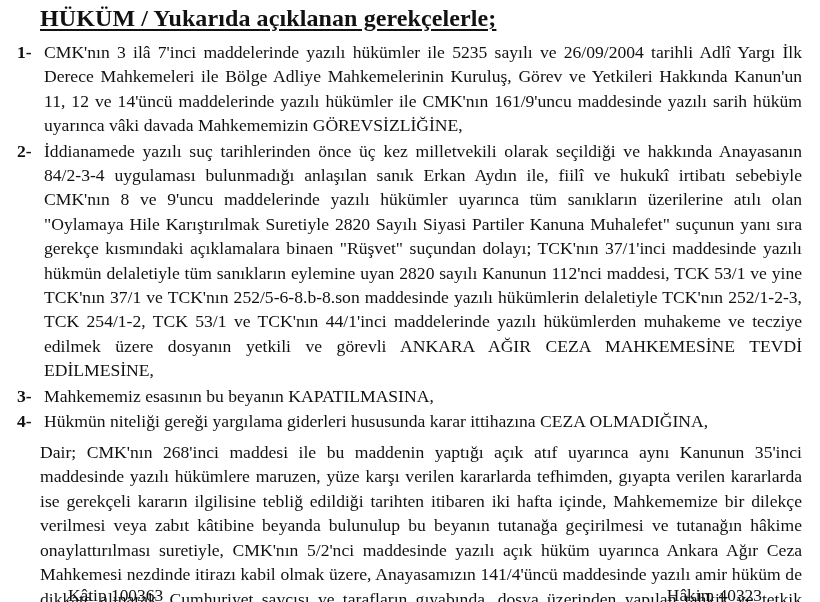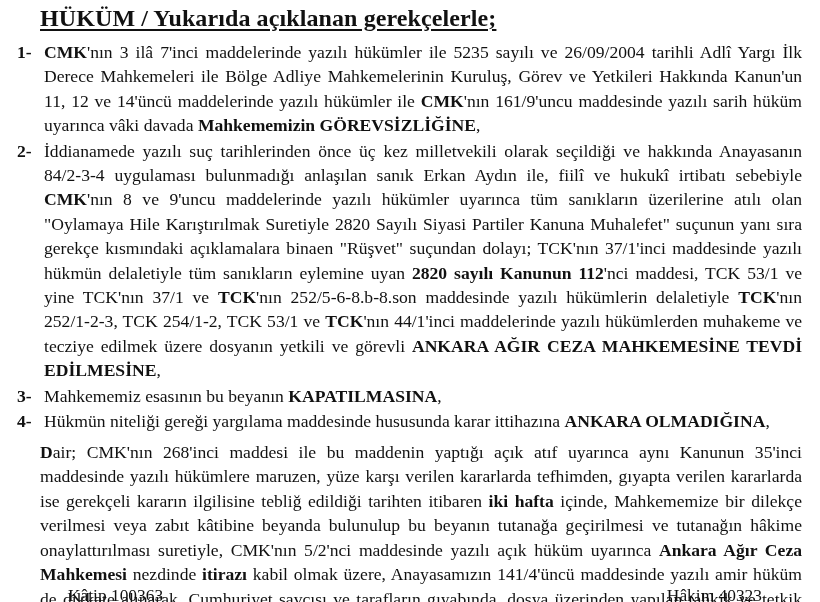--- a/index.html
+++ b/index.html
@@ -86,36 +86,36 @@
     display: flex;
     justify-content: space-between;
     padding: 0 58px 0 68px;
     font-size: 17.4px;
     line-height: 22px;
   }
   .sig {
     white-space: nowrap;
   }
 
-  b, .b { font-weight: bold; }
+  b, .b { font-weight: normal; }
 </style>
 </head>
 <body>
 
 <div class="page">
 
   <div class="heading-wrap">
     <h1 class="doc-heading">HÜKÜM / Yukarıda açıklanan gerekçelerle;</h1>
   </div>
 
   <div id="clause-list">
       <p class="clause"><span class="marker">1-</span><span class="b">CMK</span><span>'nın 3 ilâ 7'inci maddelerinde yazılı hükümler ile 5235 sayılı ve 26/09/2004 tarihli Adlî Yargı İlk Derece Mahkemeleri ile Bölge Adliye Mahkemelerinin Kuruluş, Görev ve Yetkileri Hakkında Kanun'un 11, 12 ve 14'üncü maddelerinde yazılı hükümler ile </span><span class="b">CMK</span><span>'nın 161/9'uncu maddesinde yazılı sarih hüküm uyarınca vâki davada </span><span class="b">Mahkememizin GÖREVSİZLİĞİNE</span><span>,</span></p>
       <p class="clause"><span class="marker">2-</span><span>İddianamede yazılı suç tarihlerinden önce üç kez milletvekili olarak seçildiği ve hakkında Anayasanın 84/2-3-4 uygulaması bulunmadığı anlaşılan sanık Erkan Aydın ile, fiilî ve hukukî irtibatı sebebiyle </span><span class="b">CMK</span><span>'nın 8 ve 9'uncu maddelerinde yazılı hükümler uyarınca tüm sanıkların üzerilerine atılı olan "Oylamaya Hile Karıştırılmak Suretiyle 2820 Sayılı Siyasi Partiler Kanuna Muhalefet" suçunun yanı sıra gerekçe kısmındaki açıklamalara binaen "Rüşvet" suçundan dolayı; TCK'nın 37/1'inci maddesinde yazılı hükmün delaletiyle tüm sanıkların eylemine uyan </span><span class="b">2820 sayılı Kanunun 112</span><span>'nci maddesi, TCK 53/1 ve yine TCK'nın 37/1 ve </span><span class="b">TCK</span><span>'nın 252/5-6-8.b-8.son maddesinde yazılı hükümlerin delaletiyle </span><span class="b">TCK</span><span>'nın 252/1-2-3, TCK 254/1-2, TCK 53/1 ve </span><span class="b">TCK</span><span>'nın 44/1'inci maddelerinde yazılı hükümlerden muhakeme ve tecziye edilmek üzere dosyanın yetkili ve görevli </span><span class="b">ANKARA AĞIR CEZA MAHKEMESİNE TEVDİ EDİLMESİNE</span><span>,</span></p>
       <p class="clause single"><span class="marker">3-</span><span>Mahkememiz esasının bu beyanın </span><span class="b">KAPATILMASINA</span><span>,</span></p>
-      <p class="clause single"><span class="marker">4-</span><span>Hükmün niteliği gereği yargılama maddesinde hususunda karar ittihazına </span><span class="b">ANKARA OLMADIĞINA</span><span>,</span></p>
+      <p class="clause single"><span class="marker">4-</span><span>Hükmün niteliği gereği yargılama giderleri hususunda karar ittihazına </span><span class="b">CEZA OLMADIĞINA</span><span>,</span></p>
     </div>
 
   <p class="closing" id="closing-paragraph"><span class="b">D</span><span>air; CMK'nın 268'inci maddesi ile bu maddenin yaptığı açık atıf uyarınca aynı Kanunun 35'inci maddesinde yazılı hükümlere maruzen, yüze karşı verilen kararlarda tefhimden, gıyapta verilen kararlarda ise gerekçeli kararın ilgilisine tebliğ edildiği tarihten itibaren </span><span class="b">iki hafta</span><span> içinde, Mahkememize bir dilekçe verilmesi veya zabıt kâtibine beyanda  bulunulup bu beyanın tutanağa geçirilmesi ve tutanağın hâkime onaylattırılması suretiyle, CMK'nın 5/2'nci maddesinde yazılı açık hüküm uyarınca </span><span class="b">Ankara Ağır Ceza Mahkemesi</span><span> nezdinde </span><span class="b">itirazı</span><span> kabil olmak üzere, Anayasamızın 141/4'üncü maddesinde yazılı amir hüküm de dikkate alınarak, Cumhuriyet savcısı ve tarafların gıyabında, dosya üzerinden yapılan tahkik ve tetkik neticesinde tensiben ve re'sen karar verildi. 05 Haziran 2025.</span></p>
 
   <div class="signatures">
     <span class="sig">Kâtip 100363</span>
     <span class="sig">Hâkim 40323</span>
   </div>
 
 </div>

